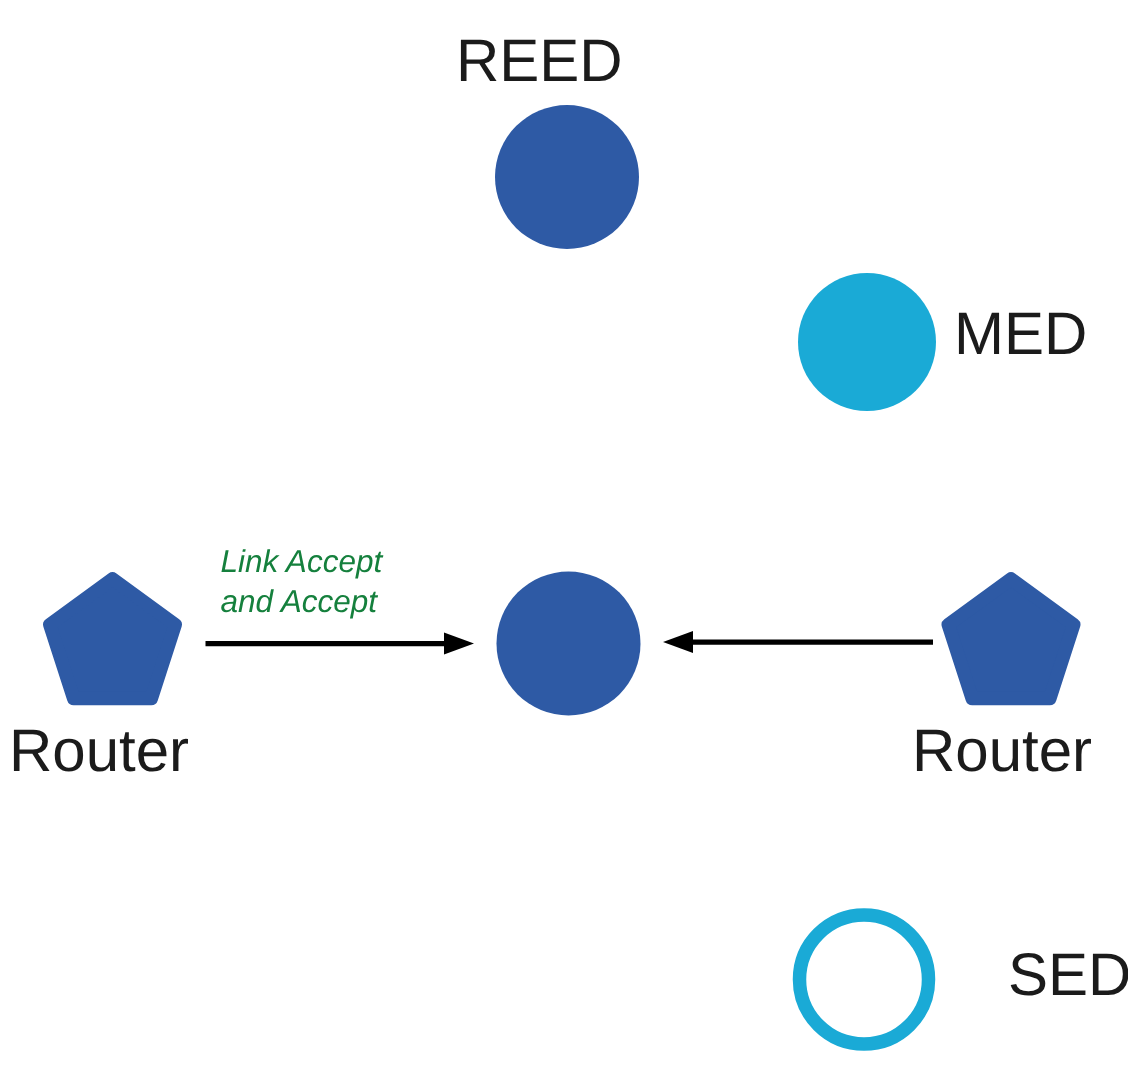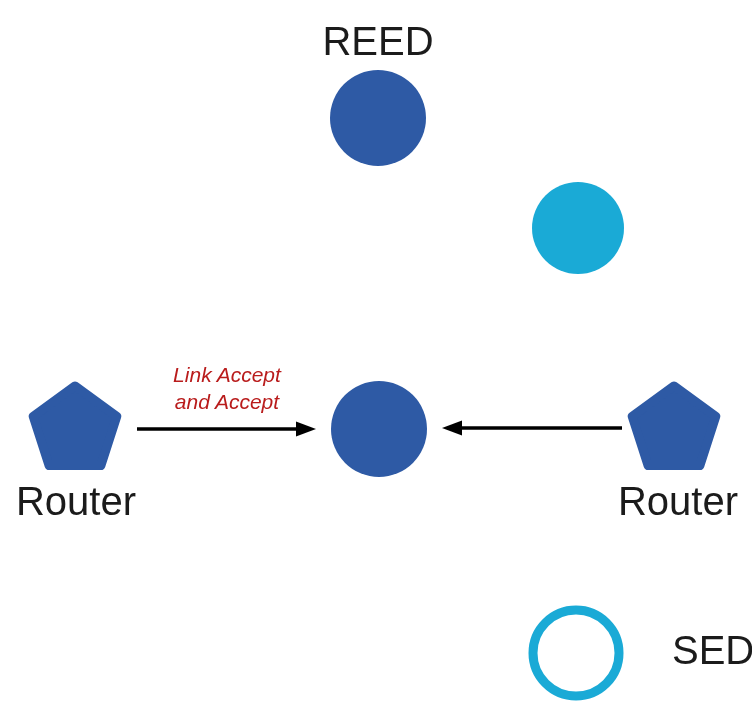--- a/index.html
+++ b/index.html
@@ -21,32 +21,31 @@
     top: 0;
   }
   .node-label {
     position: absolute;
     font-size: 40px;
     line-height: 1;
     color: #1b1b1b;
     white-space: nowrap;
   }
   .node-label.centered {
-    text-align: center;
   }
   .edge-label {
     position: absolute;
     left: 147px;
     top: 361px;
     width: 160px;
-    text-align: center;
+    text-align: left;
     font-size: 21px;
     line-height: 27px;
     font-style: italic;
-    color: #b91c1c;
+    color: #15803d;
     white-space: nowrap;
   }
 </style>
 </head>
 <body>
 
 <div class="canvas">
 
   <svg class="svg-layer" width="752" height="720" viewBox="0 0 752 720">
 
@@ -64,20 +63,21 @@
 
     <line x1="137" y1="429" x2="298" y2="429" stroke-width="3.5" stroke="#000000"></line>
     <polygon points="316,429 296,421.6 296,436.4" fill="#000000"></polygon>
 
     <line x1="622" y1="428" x2="460" y2="428" stroke-width="3.5" stroke="#000000"></line>
     <polygon points="442,428 462,420.6 462,435.4" fill="#000000"></polygon>
   </svg>
 
   <div class="node-label centered" style="left:304px; top:21px; width:148px;">REED</div>
 
+  <div class="node-label" style="left:636px; top:203px;">MED</div>
 
   <div class="node-label centered" style="left:6px; top:481px; width:140px;">Router</div>
 
   <div class="node-label centered" style="left:608px; top:481px; width:140px;">Router</div>
 
   <div class="node-label" style="left:644px; top:630px;margin-left:28px;">SED</div>
 
   <div class="edge-label">
     <div>Link Accept</div>
     <div>and Accept</div>

